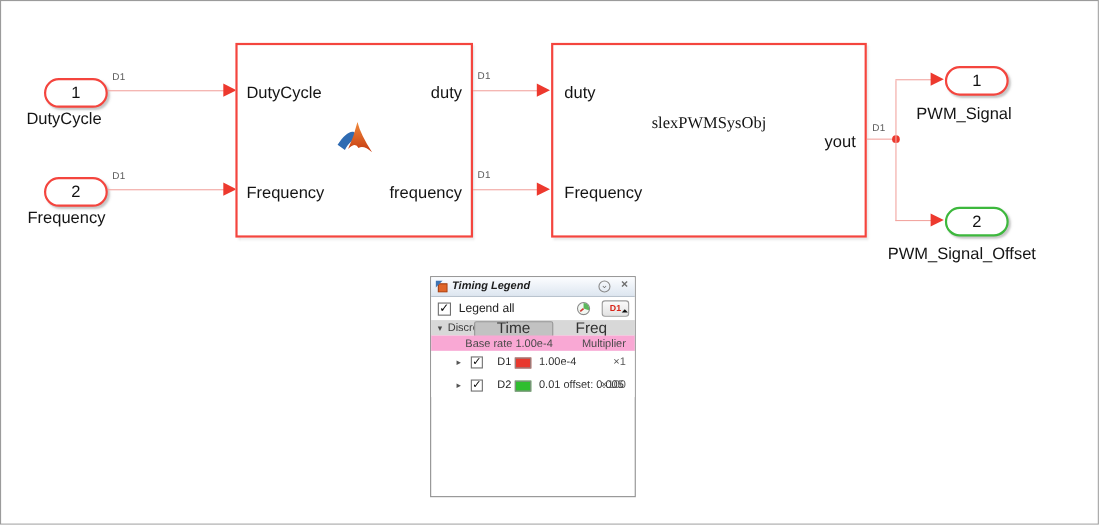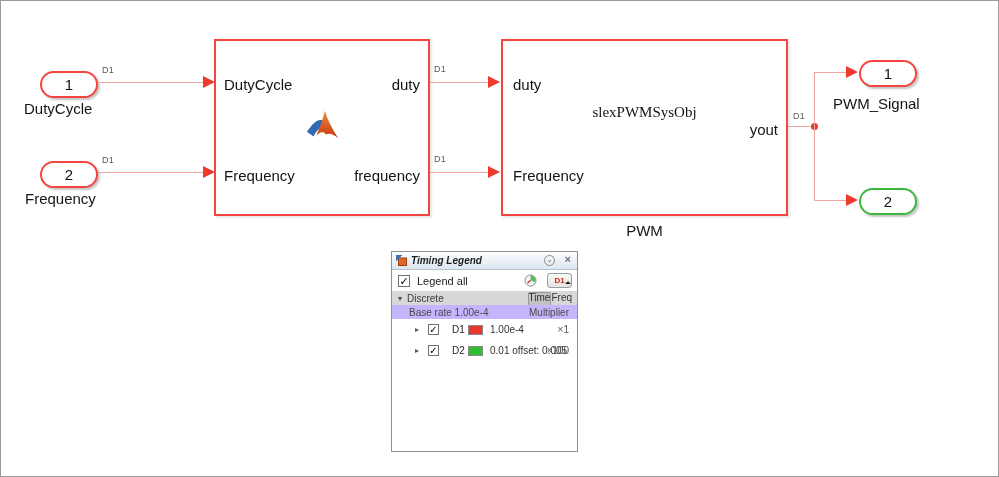--- a/index.html
+++ b/index.html
@@ -61,23 +61,23 @@
     font-size:8px; font-weight:bold; color:#d82418; text-align:center; line-height:13px;
   }
   .rate-btn .dd {
     position:absolute; right:1px; bottom:1px; width:0; height:0;
     border-left:4px solid transparent; border-top:4px solid #111;
     transform:rotate(-45deg);
   }
   .lg-section { position:relative; height:14px; background:#d8d8d8; display:flex; align-items:center; padding:0 6px; color:#3a3a3a; }
   .lg-section .tri { font-size:8px; color:#4a4a4a; margin-right:5px; }
   .seg { position:absolute; right:5px; top:1px; display:flex; }
-  .seg-btn { font-size:10px; color:#333; padding:0 0; height:16px; line-height:12px; border-radius:2px; }
+  .seg-btn { font-size:14px; color:#333; padding:0 20px; height:16px; line-height:12px; border-radius:2px; }
   .seg-btn.active { background:#c2c2c2; border:1px solid #979797; line-height:10px; }
-  .lg-subhead { position:relative; height:14px; background:#c4b5fd; display:flex; align-items:center; padding:0 8px 0 17px; color:#4a4a4a; }
+  .lg-subhead { position:relative; height:14px; background:#f9a8d4; display:flex; align-items:center; padding:0 8px 0 31px; color:#4a4a4a; }
   .lg-subhead .right { position:absolute; right:8px; }
   .lg-rate-row { position:relative; height:21px; display:flex; align-items:center; background:#fff; }
   .expander { position:absolute; left:23px; font-size:8px; color:#555; }
   .lg-rate-row .checkbox { position:absolute; left:36px; }
   .rate-name { position:absolute; left:60px; color:#222; }
   .swatch { position:absolute; left:76px; width:15px; height:10px; border:1px solid #8a8a8a; }
   .rate-value { position:absolute; left:98px; color:#333; white-space:nowrap; }
   .rate-mult { position:absolute; right:8px; color:#555; }
 </style>
 </head>
@@ -121,35 +121,35 @@
   <div class="wlabel" style="left:433px; top:153px;">D1</div>
   <div class="wire-h" style="left:429px; top:171px; width:59px;"></div>
   <div class="arrow-r" style="left:487px; top:165px;"></div>
 
   <div class="block" style="left:500px; top:38px; width:287px; height:177px;">
     <div class="ptext" style="left:10px; top:35px;">duty</div>
     <div class="ptext" style="left:10px; top:126px;">Frequency</div>
     <div class="ptext" style="left:0; top:63px; width:100%; text-align:center;font-family:Liberation Serif, serif;">slexPWMSysObj</div>
     <div class="ptext" style="right:8px; top:80px;">yout</div>
   </div>
-  <div class="caption center" style="left:500px; top:221px; width:287px;">PWM</div>
 
   <div class="wlabel" style="left:792px; top:110px;">D1</div>
   <div class="wire-h" style="left:787px; top:125px; width:27px;"></div>
   <div class="junction" style="left:810px; top:122px;"></div>
   <div class="wire-v" style="left:813px; top:72px; height:128px;"></div>
 
   <div class="wire-h" style="left:813px; top:71px; width:33px;"></div>
   <div class="arrow-r" style="left:845px; top:65px;"></div>
   <div class="oval" style="left:858px; top:59px;"><span>1</span></div>
   <div class="caption" style="left:832px; top:94px;">PWM_Signal</div>
 
   <div class="wire-h" style="left:813px; top:199px; width:33px;"></div>
   <div class="arrow-r" style="left:845px; top:193px;"></div>
   <div class="oval green" style="left:858px; top:187px;"><span>2</span></div>
+  <div class="caption" style="left:806px; top:221px;">PWM_Signal_Offset</div>
 
   <div class="legend">
 
     <div class="lg-titlebar">
       <svg width="11" height="11" viewBox="0 0 11 11">
         <rect x="2.5" y="3" width="8" height="7.5" fill="#e0662a" stroke="#a33c10" stroke-width="1"></rect>
         <path d="M0,0 L6.5,0 L0,6.5 Z" fill="#3f74b3"></path>
       </svg>
       <span class="lg-title">Timing Legend</span>
       <span class="lg-win-btn circle-btn" style="right:22px;">⌄</span>

